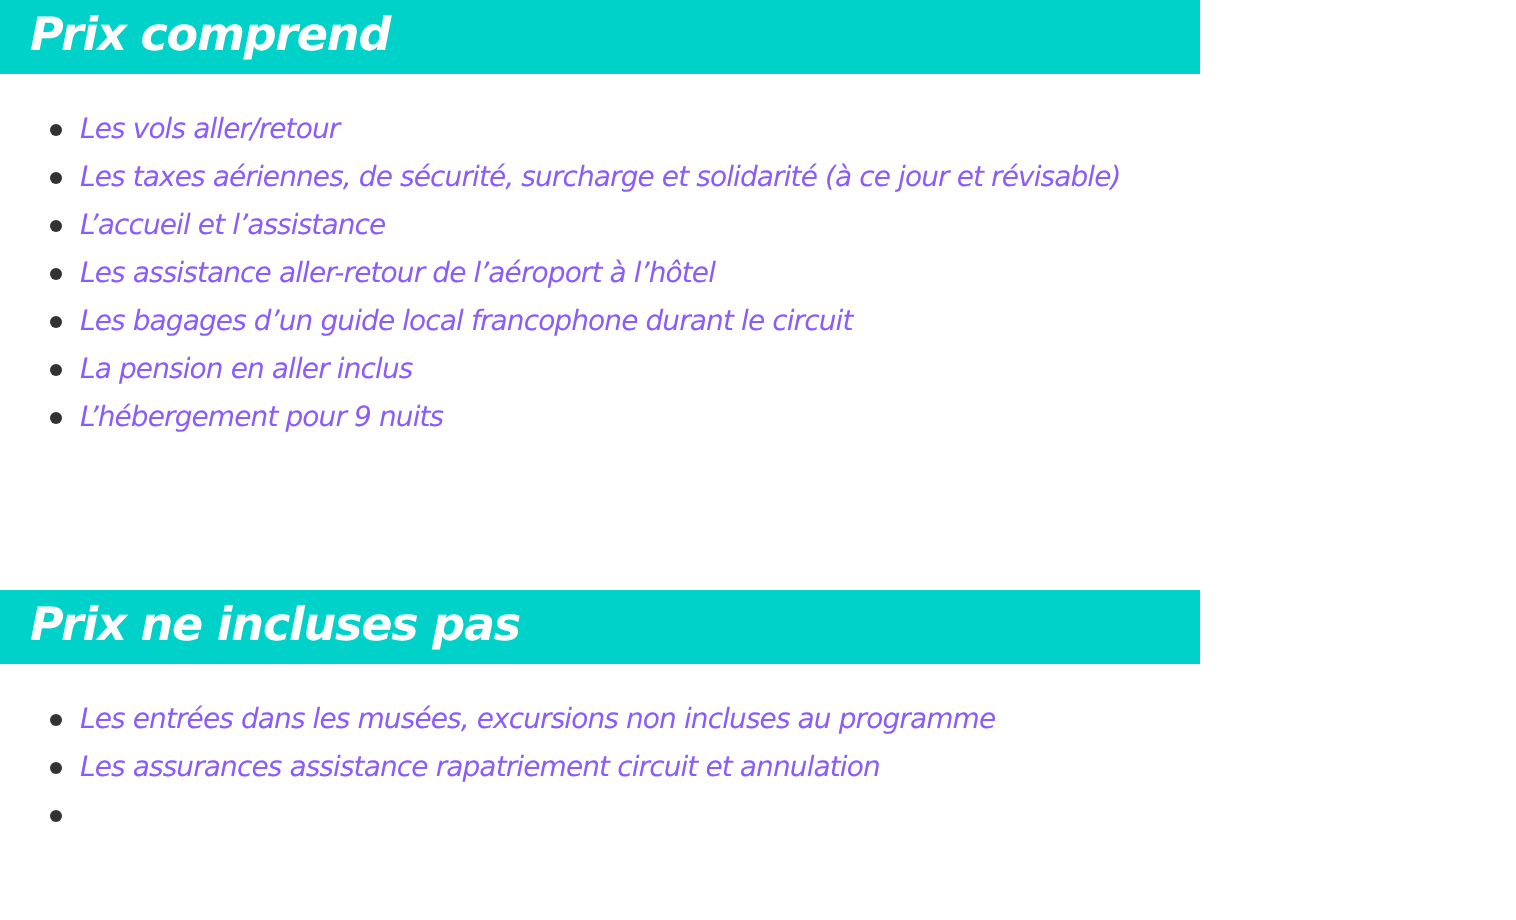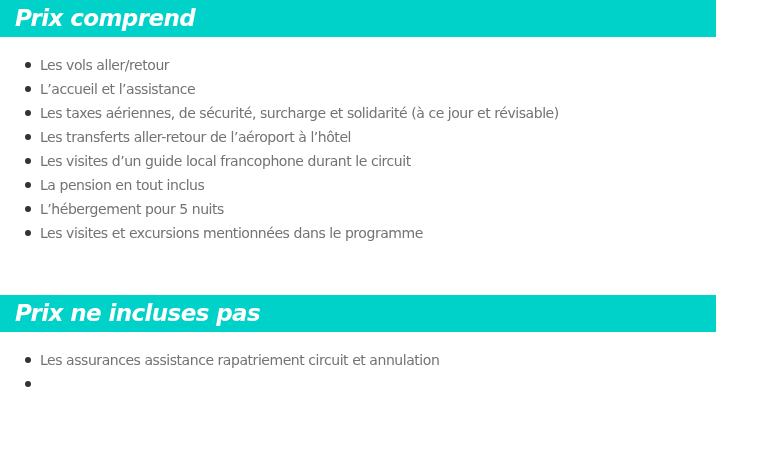--- a/index.html
+++ b/index.html
@@ -1,56 +1,56 @@
 <!DOCTYPE html>
 <html><head>
 <meta charset="utf-8">
 <style>
   html, body { margin: 0; padding: 0; background: #ffffff; }
   body { width: 758px; height: 460px; position: relative; overflow: hidden;
          font-family: "DejaVu Sans", sans-serif; }
   .section-header {
-    position: absolute; left: 0; width: 716px; height: 37px;
+    position: absolute; left: 0; width: 600px; height: 37px;
     background: #00d2c9;
   }
   .section-header h2 {
     margin: 0; position: absolute; left: 15px; top: 3px;
     color: #ffffff; font-style: italic; font-weight: bold;
     font-size: 23px; line-height: 30px; letter-spacing: -0.6px;
     font-family: "DejaVu Sans", sans-serif;
   }
   .list { position: absolute; left: 0; margin: 0; padding: 0; list-style: none; }
   .list li {
     position: relative; height: 24px; line-height: 24px;
     padding-left: 40px;
-    font-size: 14px; color: #737373;
+    font-style: italic; font-size: 14px; color: #8b5cf6;
     letter-spacing: -0.45px; white-space: nowrap;
     font-family: "DejaVu Sans", sans-serif;
   }
   .bullet {
     position: absolute; left: 25px; top: 9px;
     width: 6px; height: 6px; border-radius: 50%; background: #333333;
   }
 </style>
 </head>
 <body>
 
 <div class="section-header" style="top:0px;">
   <h2>Prix comprend</h2>
 </div>
 <ul class="list" style="top:53px;">
   <li><span class="bullet"></span><span>Les vols aller/retour</span></li>
+  <li><span class="bullet"></span><span>Les taxes aériennes, de sécurité, surcharge et solidarité (à ce jour et révisable)</span></li>
   <li><span class="bullet"></span><span>L’accueil et l’assistance</span></li>
-  <li><span class="bullet"></span><span>Les taxes aériennes, de sécurité, surcharge et solidarité (à ce jour et révisable)</span></li>
-  <li><span class="bullet"></span><span>Les transferts aller-retour de l’aéroport à l’hôtel</span></li>
-  <li><span class="bullet"></span><span>Les visites d’un guide local francophone durant le circuit</span></li>
-  <li><span class="bullet"></span><span>La pension en tout inclus</span></li>
-  <li><span class="bullet"></span><span>L’hébergement pour 5 nuits</span></li>
-  <li><span class="bullet"></span><span>Les visites et excursions mentionnées dans le programme</span></li>
+  <li><span class="bullet"></span><span>Les assistance aller-retour de l’aéroport à l’hôtel</span></li>
+  <li><span class="bullet"></span><span>Les bagages d’un guide local francophone durant le circuit</span></li>
+  <li><span class="bullet"></span><span>La pension en aller inclus</span></li>
+  <li><span class="bullet"></span><span>L’hébergement pour 9 nuits</span></li>
 </ul>
 
 <div class="section-header" style="top:295px;">
   <h2>Prix ne incluses pas</h2>
 </div>
 <ul class="list" style="top:348px;">
+  <li><span class="bullet"></span><span>Les entrées dans les musées, excursions non incluses au programme</span></li>
   <li><span class="bullet"></span><span>Les assurances assistance rapatriement circuit et annulation</span></li>
   <li><span class="bullet"></span></li>
 </ul>
 
 </body></html>

